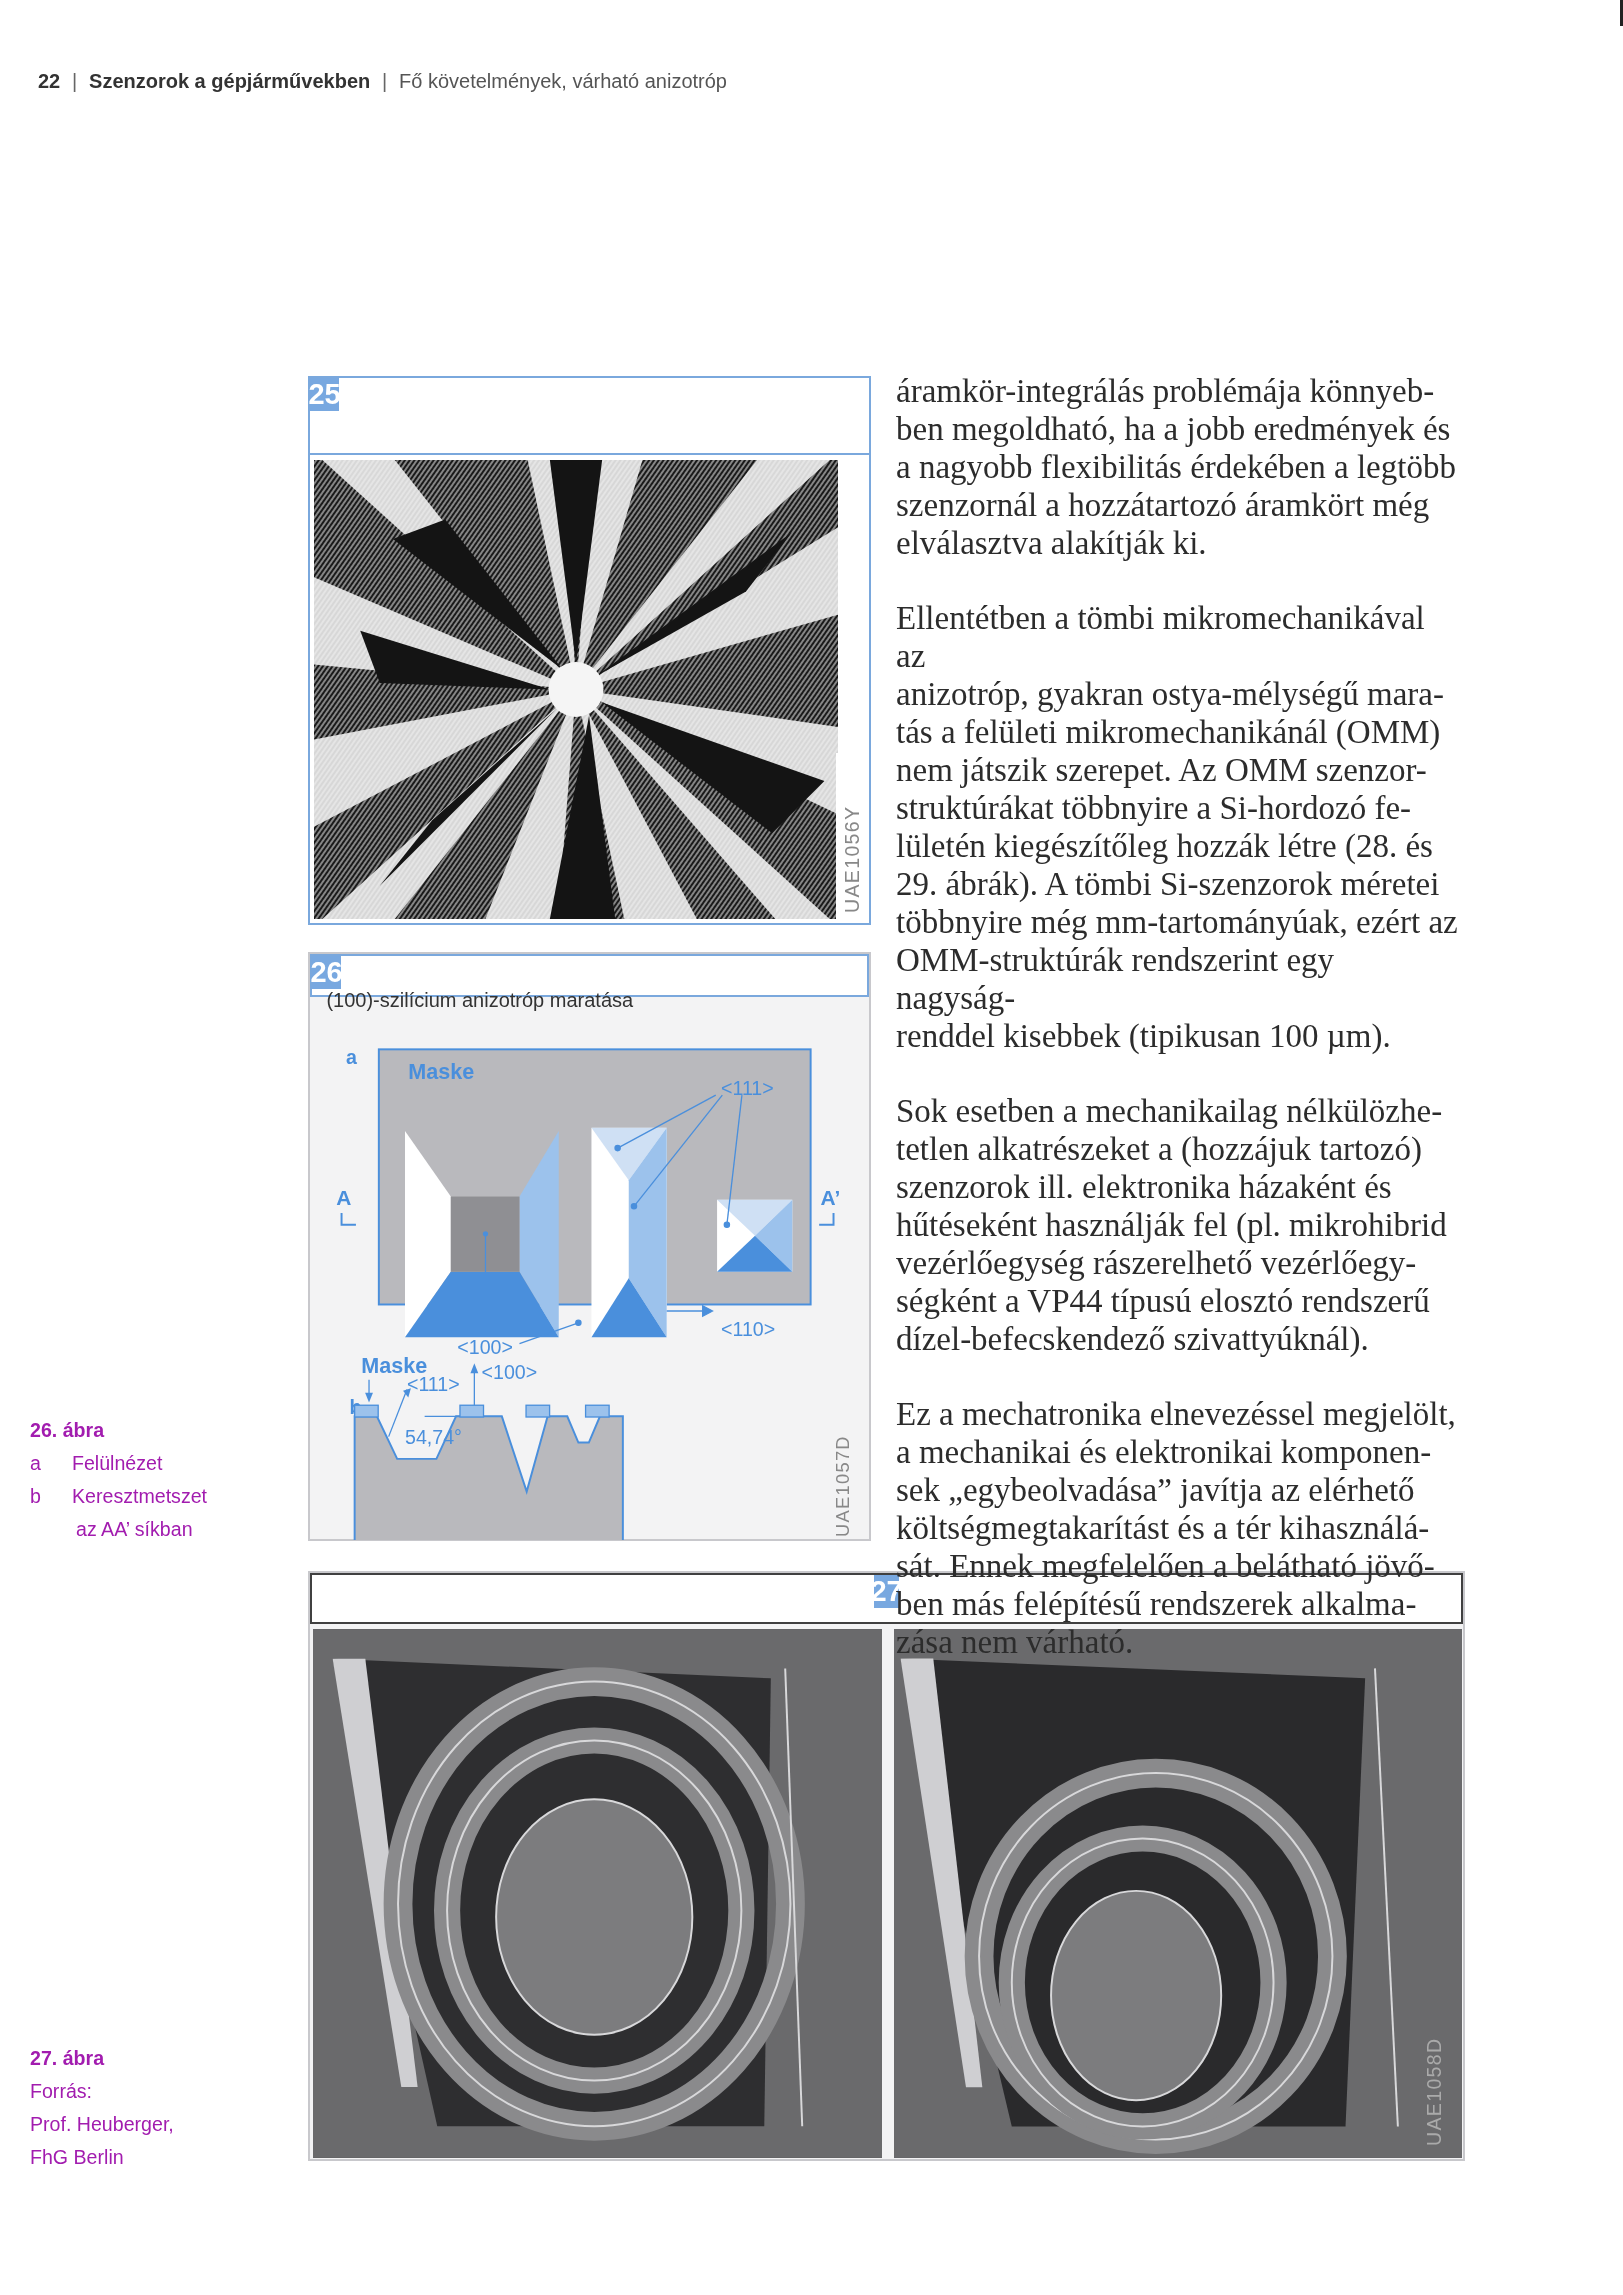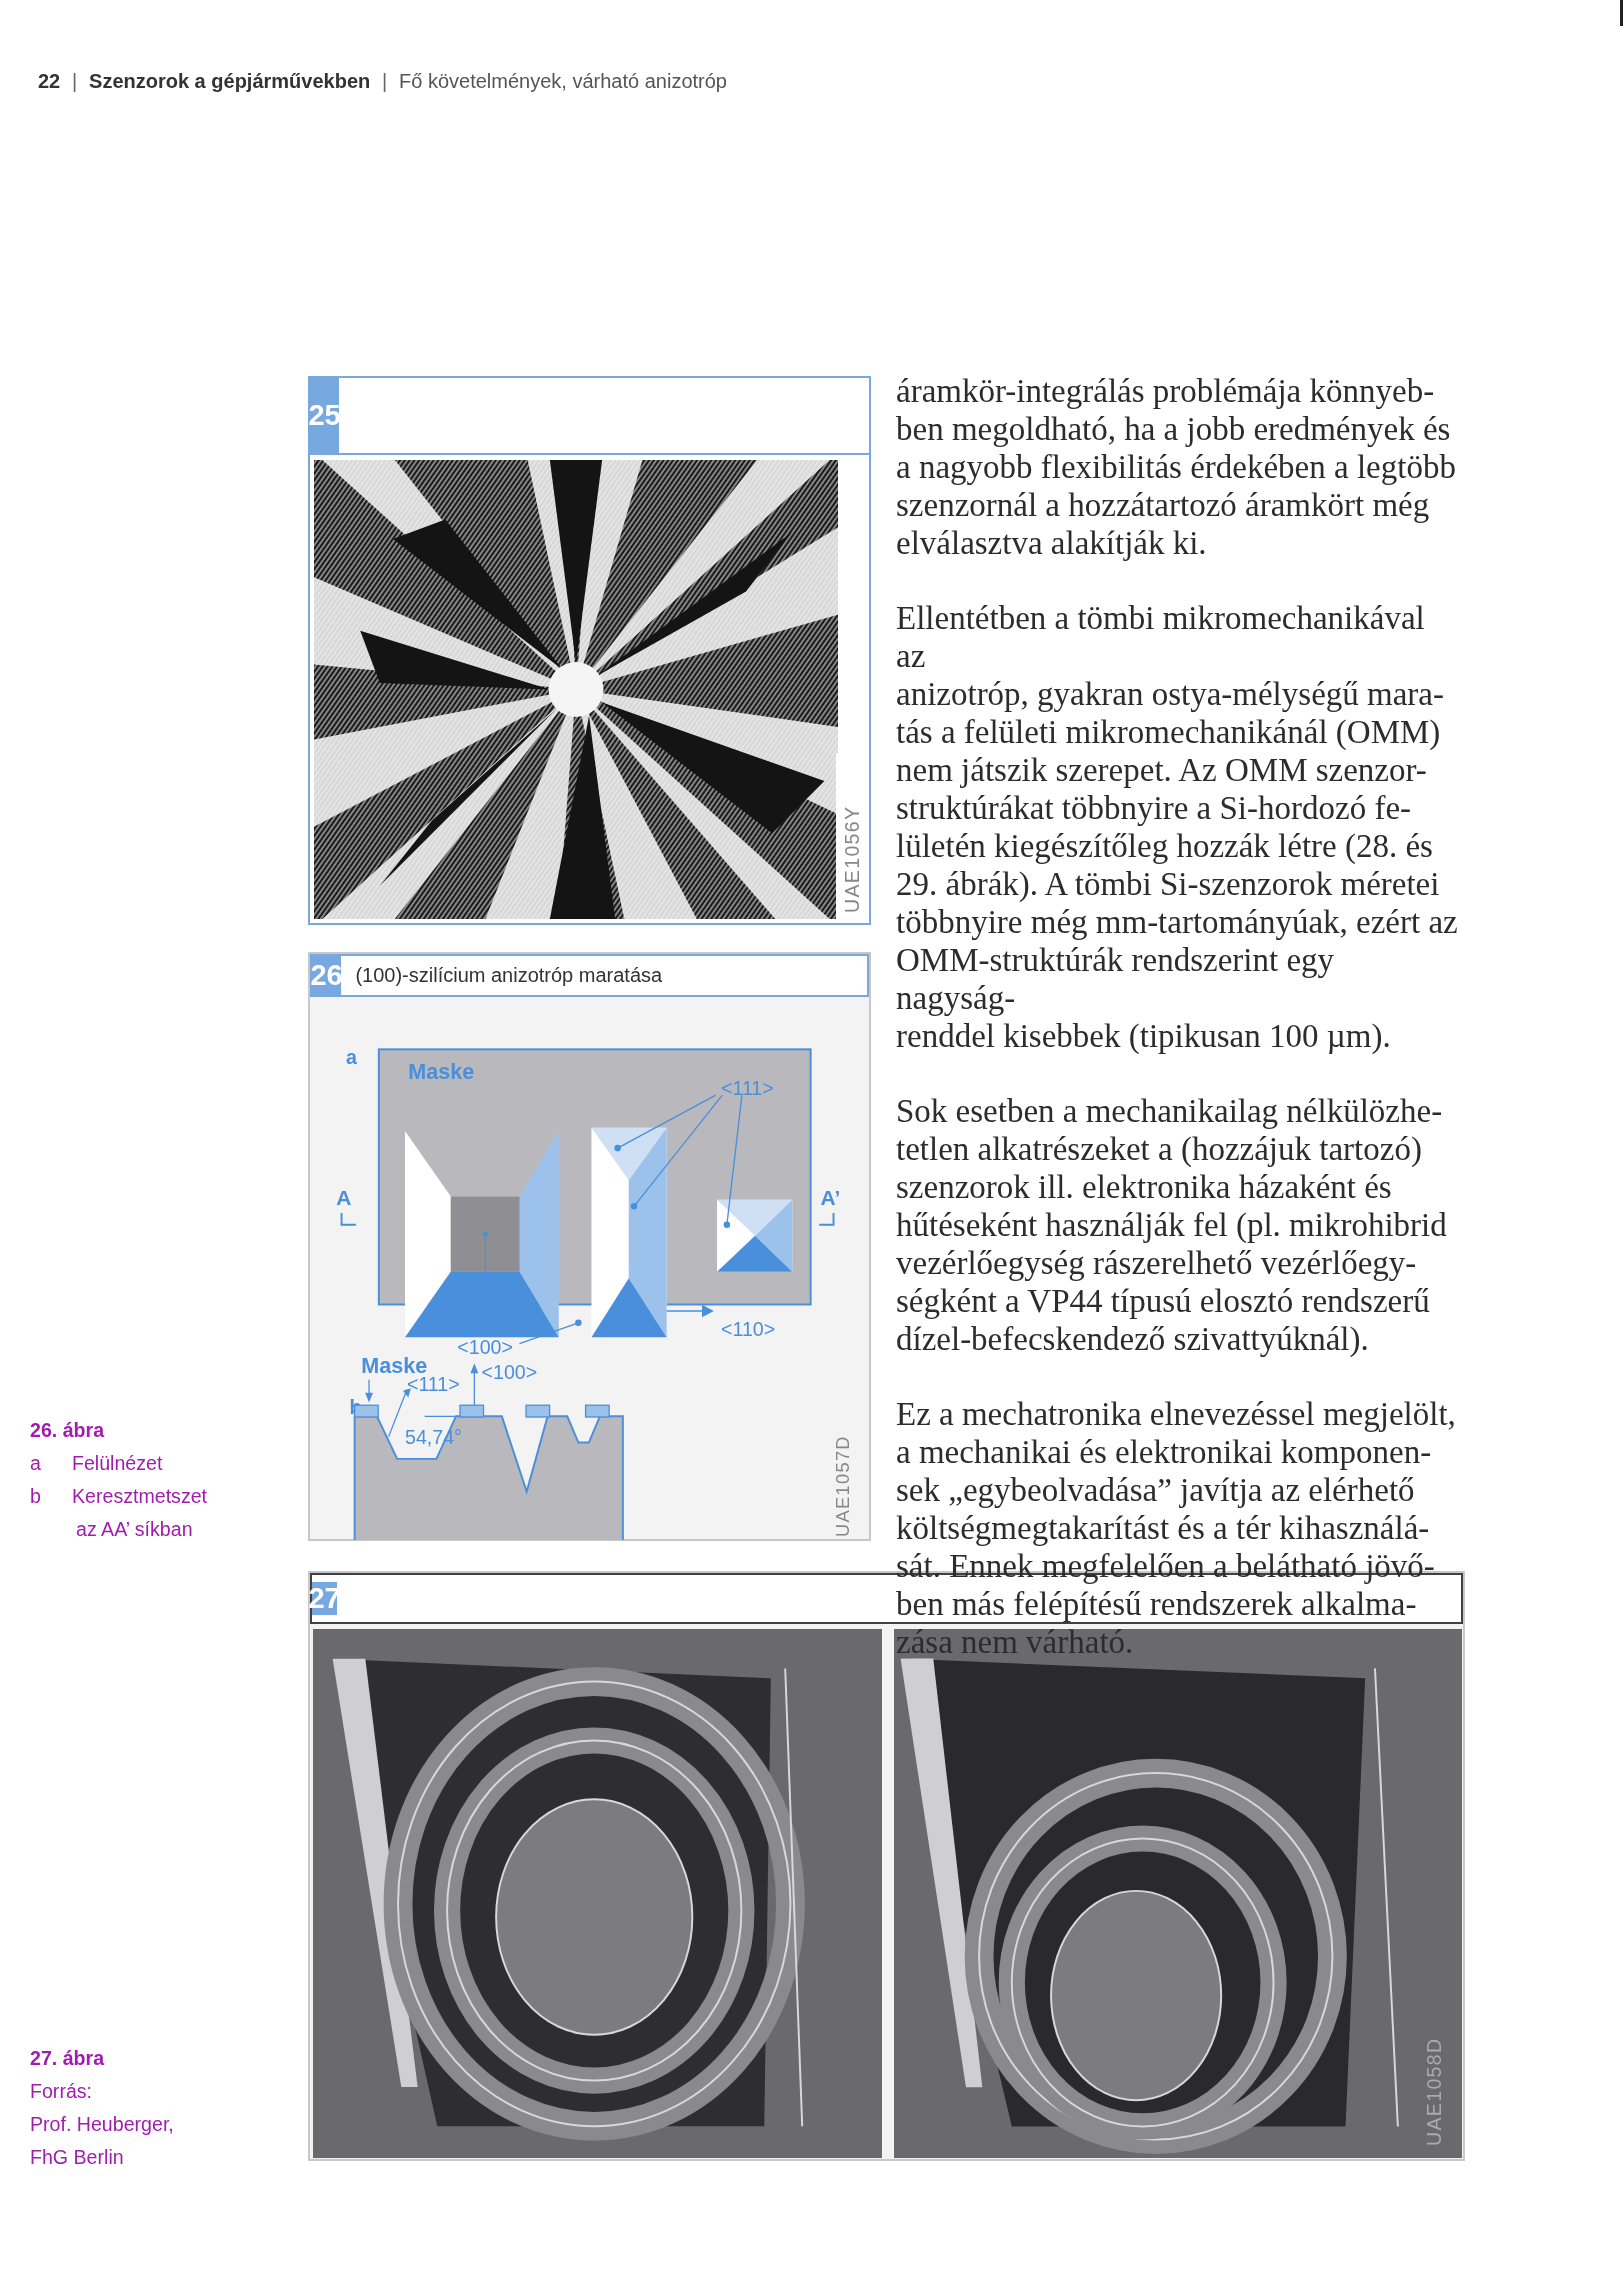--- a/index.html
+++ b/index.html
@@ -11,21 +11,21 @@
     font-family: "Liberation Sans", sans-serif; font-size: 20px; color: #444;
     display: flex; align-items: center; white-space: nowrap;
   }
   .running-head .pg { font-weight: bold; color: #333; }
   .running-head .sep { margin: 0 11.8px; color: #666; font-weight: normal; }
   .running-head .chapter { font-weight: bold; color: #333; }
   .running-head .section { color: #555; }
 
   
   .fig { position: absolute; border: 2px solid #7aa8dd; background: #fff; }
-  .fig-head { position: absolute; left: 0; top: 0; right: 0; display: flex; align-items: stretch; border-bottom: 2px solid #7aa8dd; background: #fff; }
+  .fig-head { position: absolute; left: 0; top: 0; right: 0; display: flex; align-items: stretch; border-bottom: 2px solid #7aa8dd; background: #fff; flex-direction: column; }
   .fig-num {
     background: #78a8e0; color: #fff; font-weight: bold;
     display: flex; align-items: center; justify-content: center;
     font-family: "Liberation Sans", sans-serif;
   }
   .fig-title { font-family: "Liberation Sans", sans-serif; color: #333; display: flex; flex-direction: column; justify-content: center; padding-left: 14.4px; }
 
   #fig25 { left: 308px; top: 376px; width: 563px; height: 549px; }
   #fig25 .fig-head { height: 77px; }
   #fig25 .fig-num { width: 29px; font-size: 29px; }

